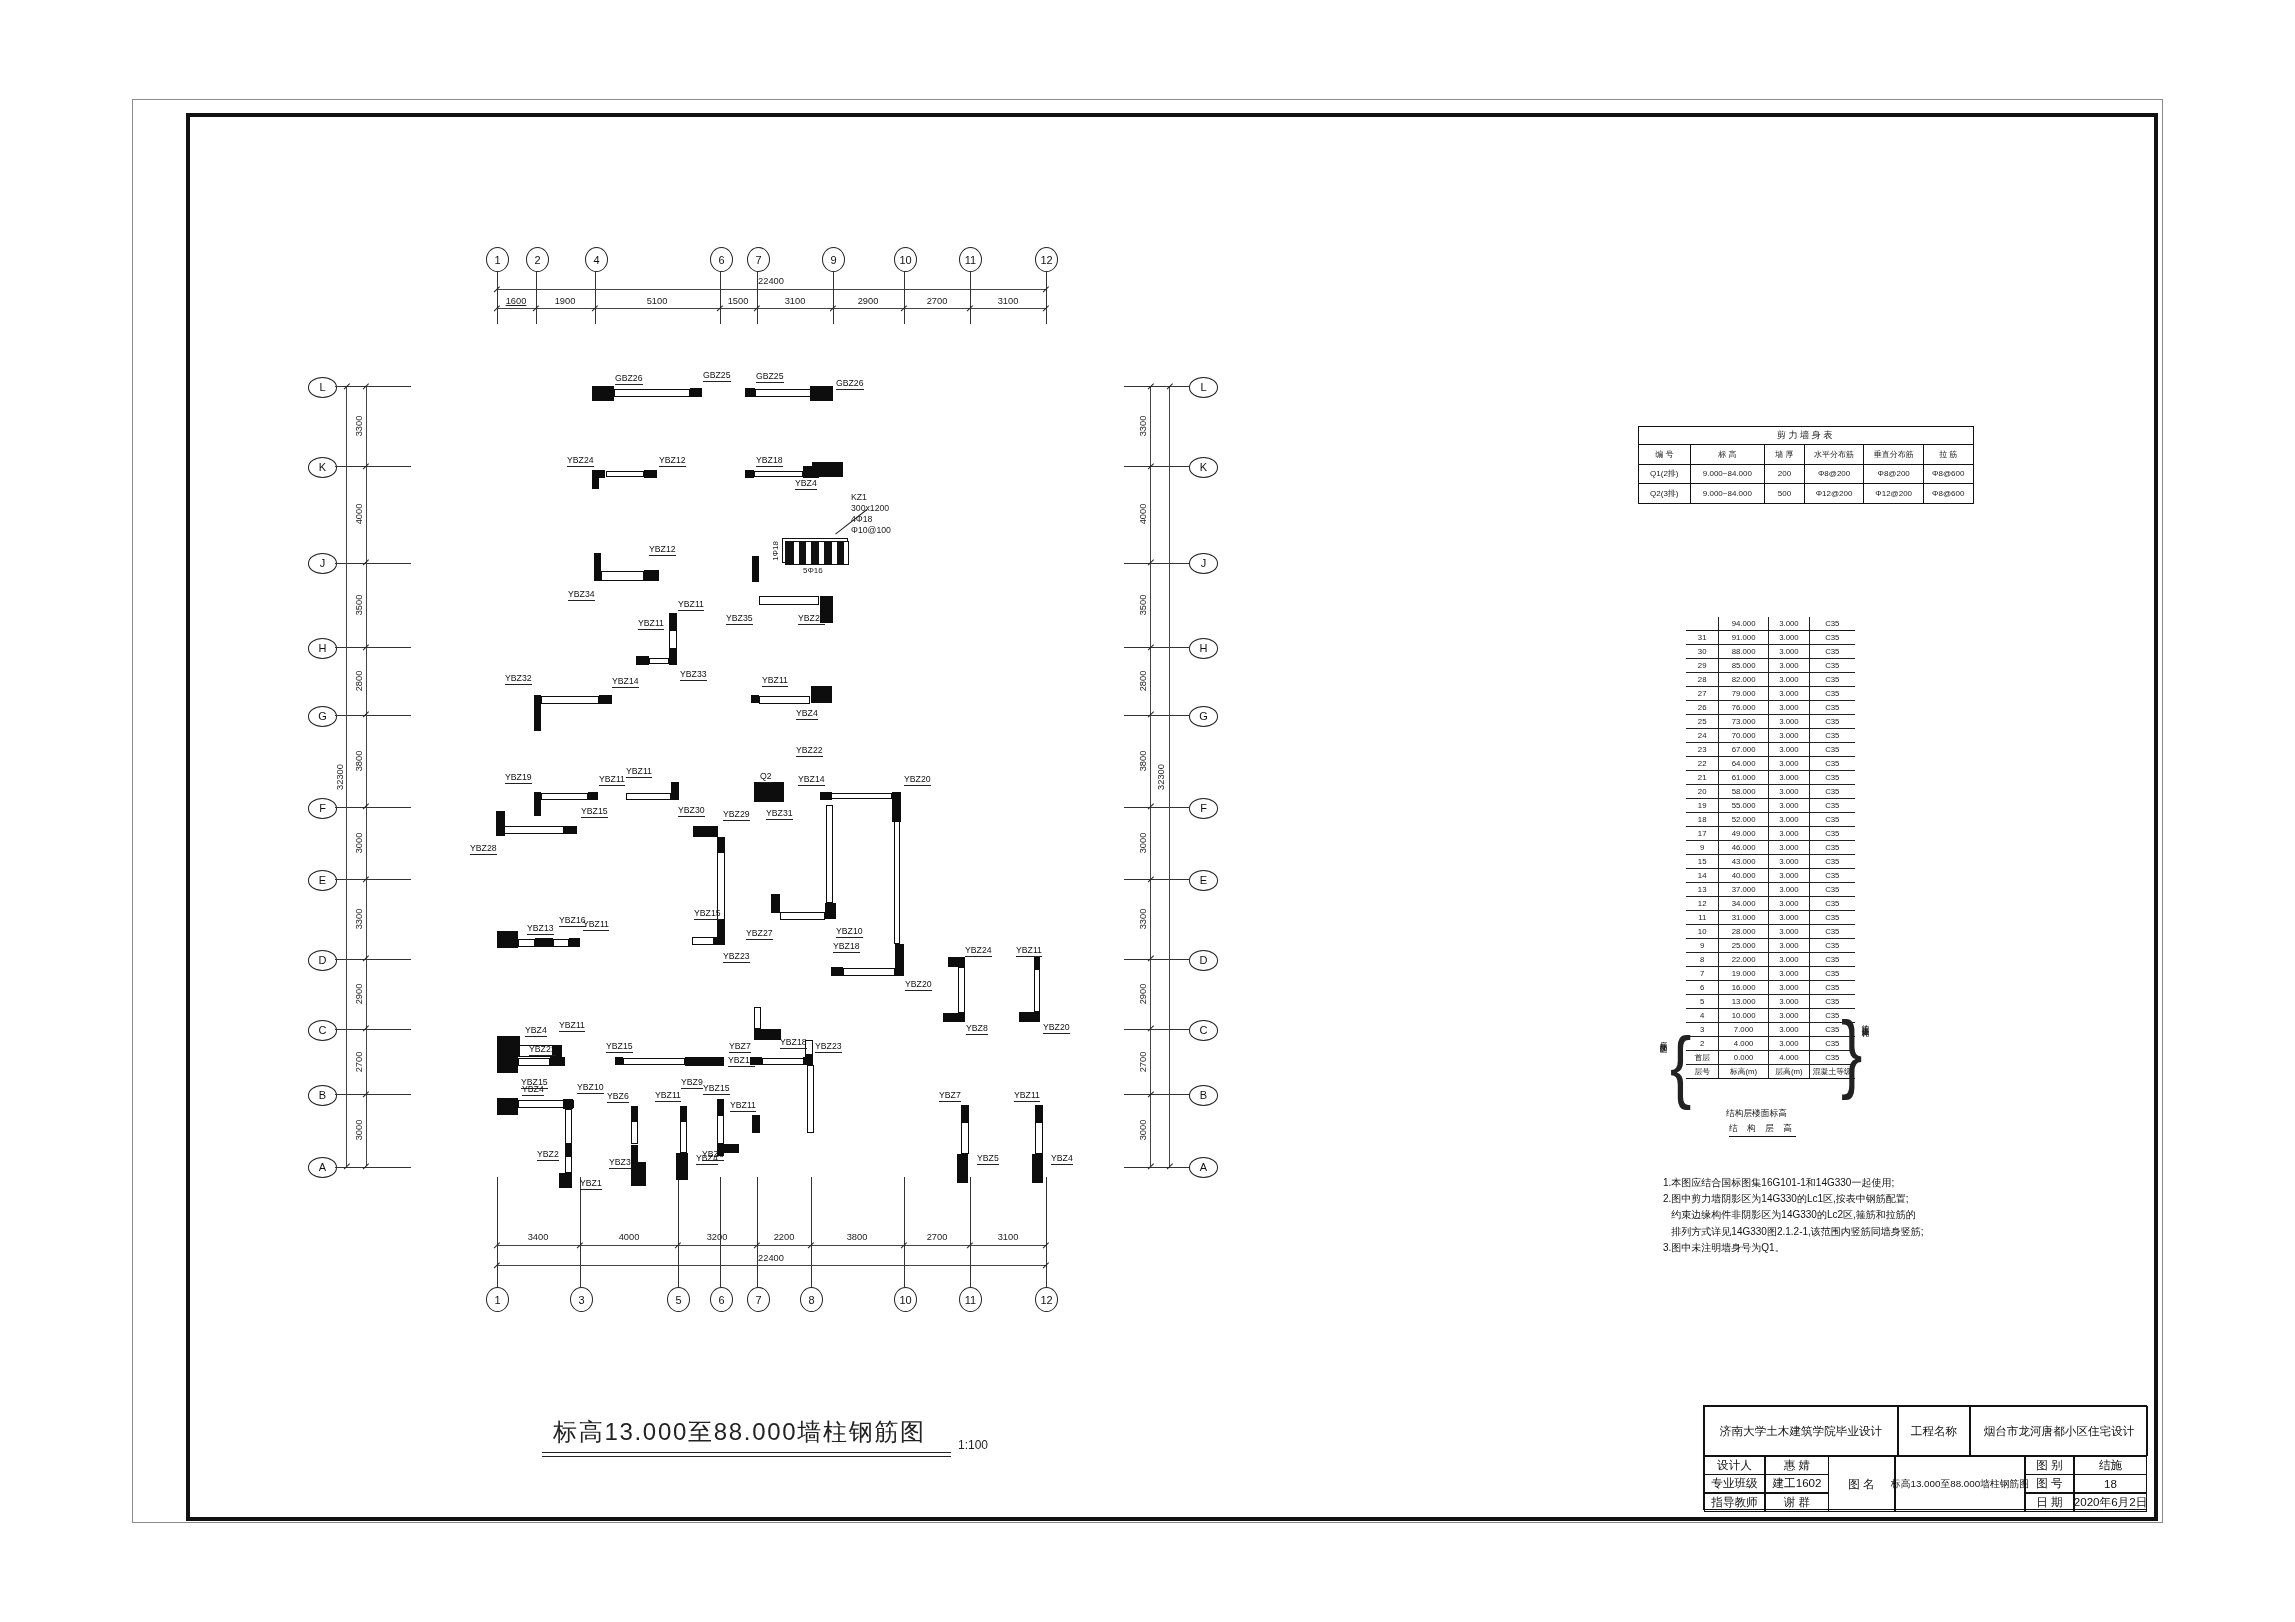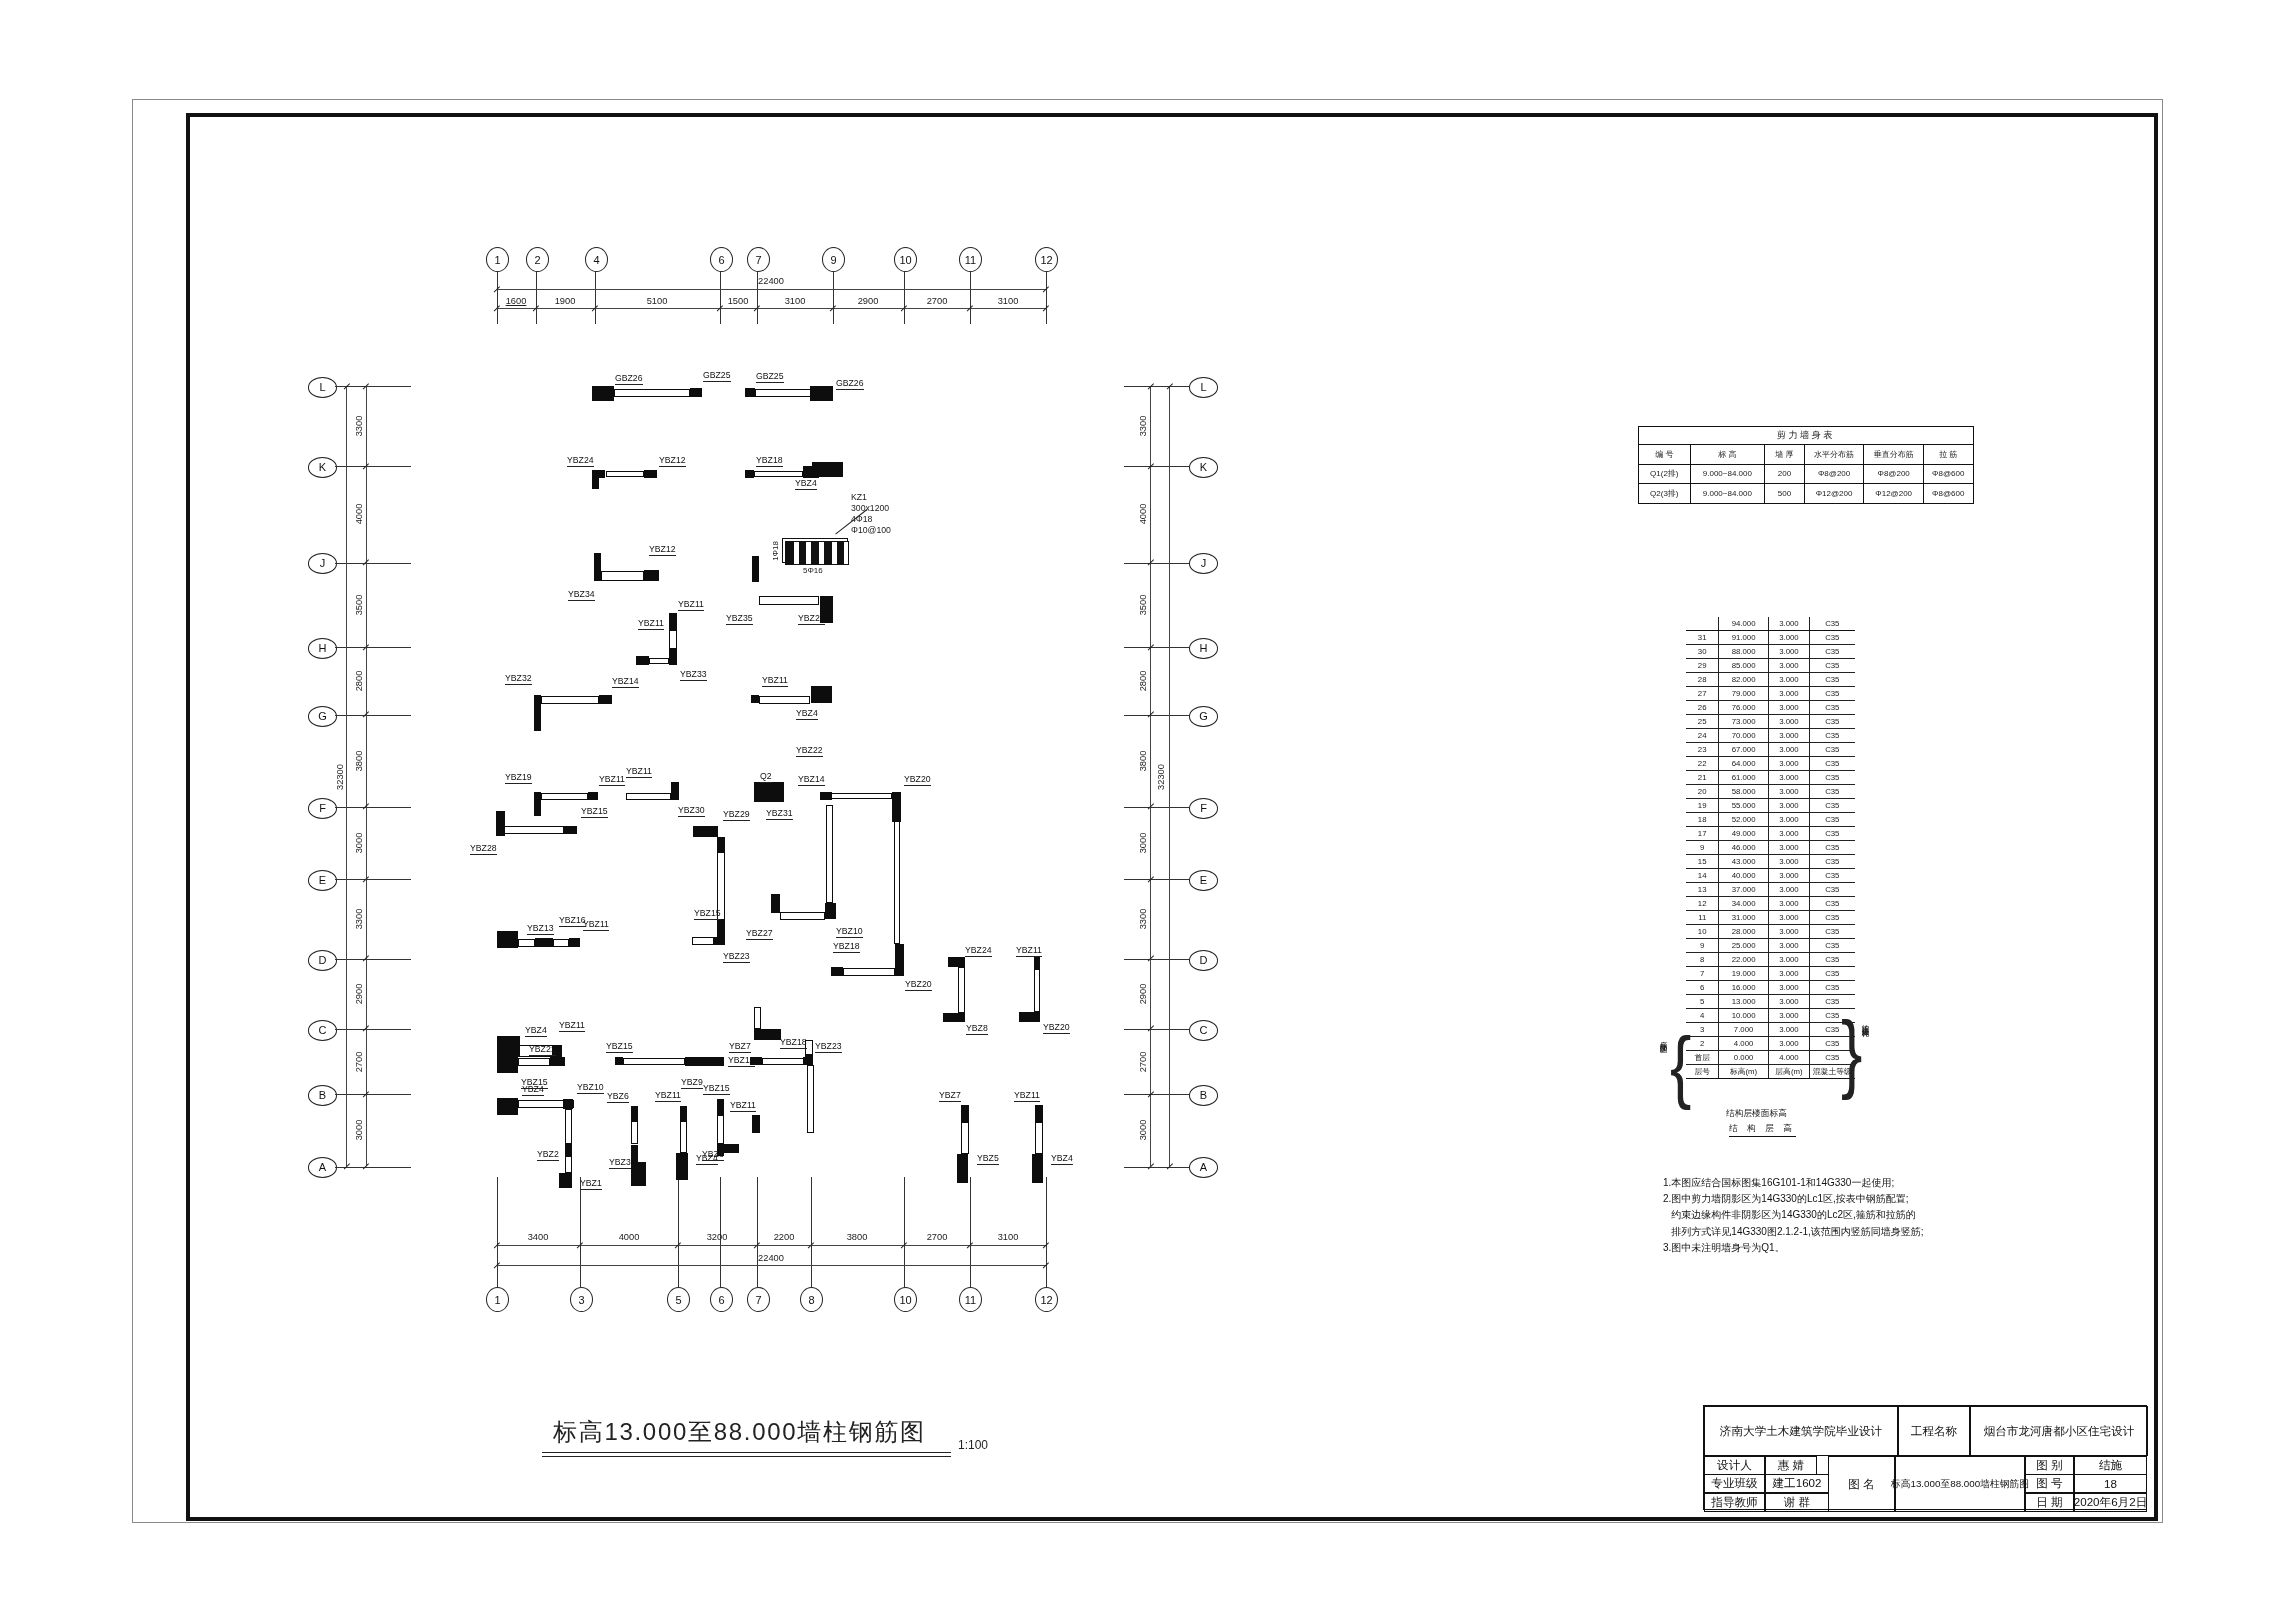--- a/index.html
+++ b/index.html
@@ -664,21 +664,21 @@
 <div class="abs" style="left:542px;top:1452px;width:409px;height:1.4px;background:#222;"></div>
 <div class="abs" style="left:542px;top:1456px;width:409px;height:0.9px;background:#222;"></div>
 <div class="abs main-scale" style="left:958px;top:1438px;">1:100</div>
 
 <div class="abs tblock" style="left:1703px;top:1405px;width:444px;height:105px;">
   <div class="tb-cell" style="left:0;top:0;width:194px;height:50px;">济南大学土木建筑学院毕业设计</div>
   <div class="tb-cell" style="left:194px;top:0;width:72px;height:50px;">工程名称</div>
   <div class="tb-cell" style="left:266px;top:0;width:178px;height:50px;">烟台市龙河唐都小区住宅设计</div>
 
   <div class="tb-cell" style="left:0;top:50px;width:61px;height:18.5px;">设计人</div>
-  <div class="tb-cell" style="left:61px;top:50px;width:52px;height:18.5px;">惠 婧</div>
+  <div class="tb-cell" style="left:61px;top:50px;width:64px;height:18.5px;">惠 婧</div>
   <div class="tb-cell" style="left:0;top:68px;width:61px;height:18.5px;">专业班级</div>
   <div class="tb-cell" style="left:61px;top:68px;width:64px;height:18.5px;">建工1602</div>
   <div class="tb-cell" style="left:0;top:87px;width:61px;height:18.5px;text-align:right;">指导教师</div>
   <div class="tb-cell" style="left:61px;top:87px;width:64px;height:18.5px;">谢 群</div>
 
   <div class="tb-cell" style="left:124px;top:50px;width:67px;height:56px;">图  名</div>
   <div class="tb-cell small" style="left:191px;top:50px;width:130px;height:56px;">标高13.000至88.000墙柱钢筋图</div>
 
   <div class="tb-cell" style="left:321px;top:50px;width:49px;height:18.5px;">图  别</div>
   <div class="tb-cell" style="left:370px;top:50px;width:73px;height:18.5px;">结施</div>

